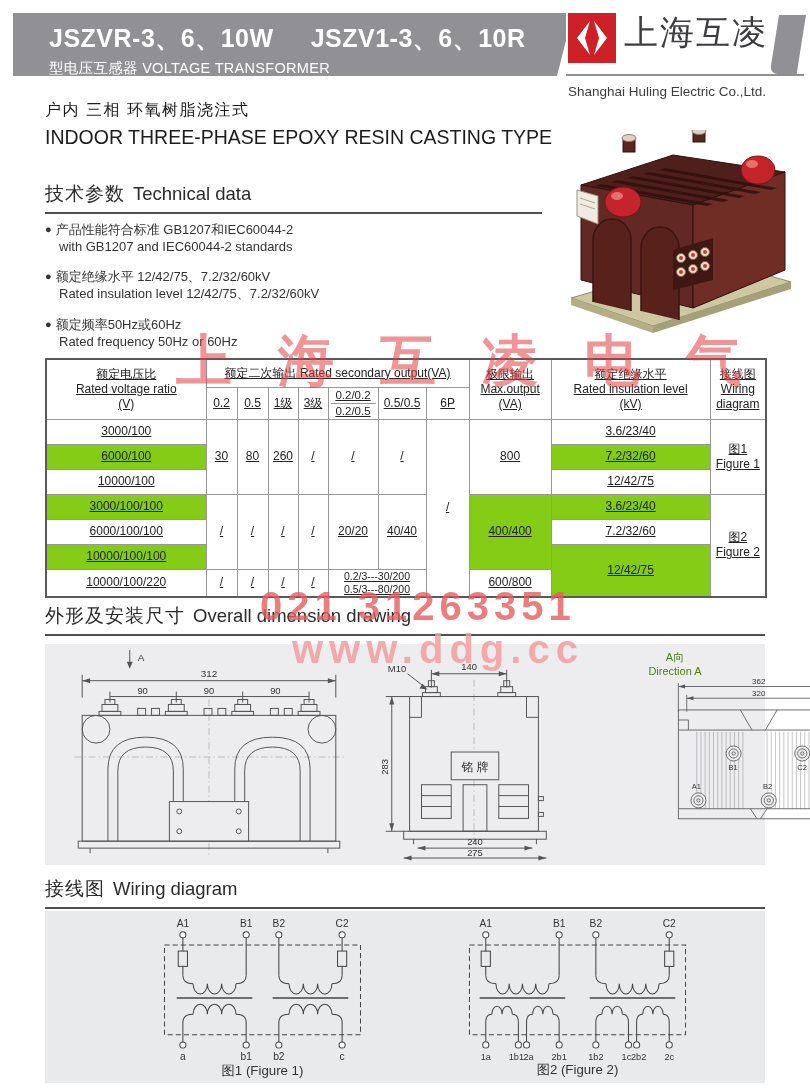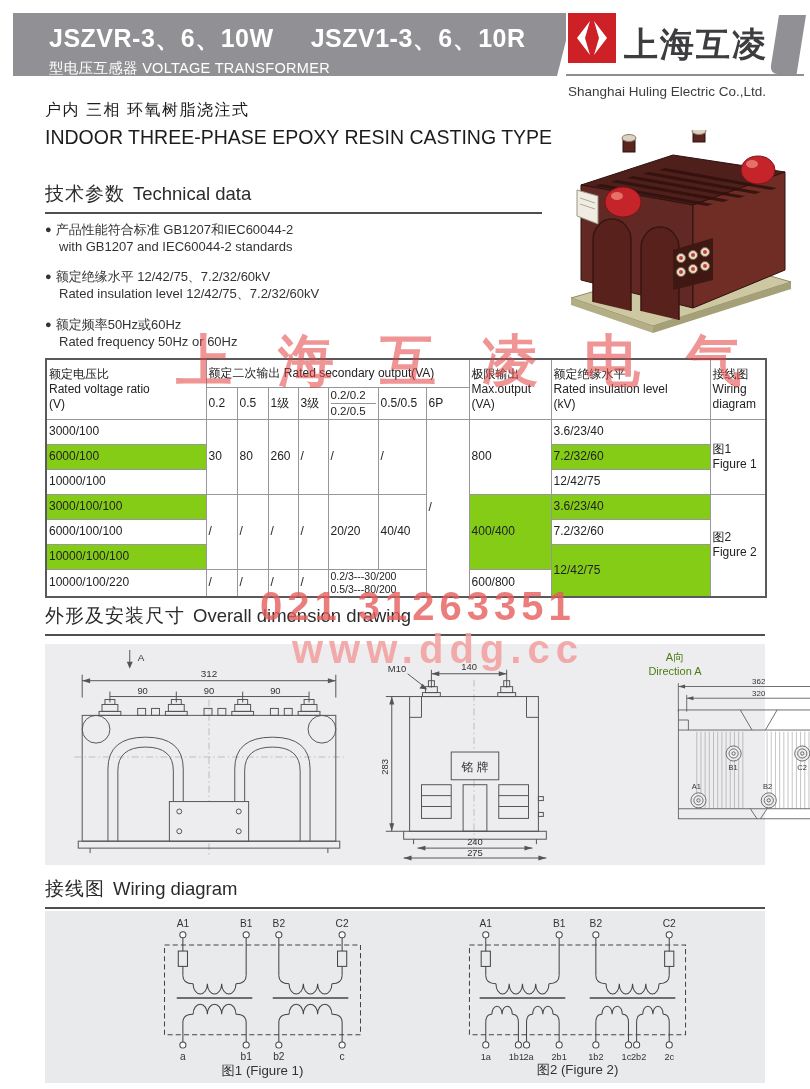--- a/index.html
+++ b/index.html
@@ -8,21 +8,21 @@
 
   
   .header-bar{position:absolute;left:13px;top:13px;width:560px;height:63px;background:#919195;
     clip-path:polygon(0 0,100% 0,calc(100% - 16px) 100%,0 100%);
     color:#fff;padding:9px 0 0 36px;box-sizing:border-box;}
   .models{font-size:25px;font-weight:bold;letter-spacing:.5px;white-space:nowrap;}
   .models .m2{margin-left:37px;}
   .header-sub{font-size:14.5px;margin-top:4px;letter-spacing:.3px;}
   .logo-block{position:absolute;left:566px;top:10px;width:234px;height:64px;background:#fff;}
   .logo-sq{position:absolute;left:2px;top:3px;width:48px;height:50px;background:#ce2127;}
-  .brand-cn{position:absolute;left:58px;top:12px;font-size:34px;font-weight:bold;color:#3d3d40;letter-spacing:2px;white-space:nowrap;}
+  .brand-cn{position:absolute;left:58px;top:0px;font-size:34px;font-weight:normal;color:#3d3d40;letter-spacing:2px;white-space:nowrap;}
   .brand-en{position:absolute;left:2px;top:46px;font-size:13.5px;color:#3d3d40;white-space:nowrap;margin-top:28px;}
   .brand-line{position:absolute;left:566px;top:74px;width:238px;height:2px;background:#8f8f93;}
   .header-tab{position:absolute;left:779px;top:15px;width:27px;height:59px;background:#919195;
     transform:skewX(-9deg);transform-origin:top;border-radius:0 0 0 8px;}
 
   
   .intro{position:absolute;left:45px;top:100px;color:#1c1c1c;}
   .intro-cn{font-size:16px;letter-spacing:1.5px;}
   .intro-en{font-size:19.5px;margin-top:5px;}
   .section-heading{position:absolute;color:#2b2b2b;border-bottom:2px solid #4f4f52;padding-bottom:5px;white-space:nowrap;}
@@ -43,22 +43,22 @@
 
   
   .wm{position:absolute;pointer-events:none;z-index:6;white-space:nowrap;font-weight:bold;}
   #wm-brand{left:176px;top:324px;font-size:56px;letter-spacing:46px;color:rgba(226,62,62,.55);}
   #wm-phone{left:260px;top:584px;font-size:40px;letter-spacing:5px;color:rgba(230,92,92,.8);}
   #wm-site{left:292px;top:627px;font-size:40px;letter-spacing:6px;color:rgba(242,156,156,.85);}
 
   
   .data-table{position:absolute;left:45px;top:358px;width:720px;border-collapse:collapse;table-layout:fixed;
     font-size:12px;color:#222;border:2px solid #5a5a5e;}
-  .data-table th,.data-table td{border:1px solid #97979b;text-align:left;vertical-align:middle;
-    padding:0 2px;font-weight:normal;line-height:1.25;}
+  .data-table th,.data-table td{border:1px solid #97979b;text-align:center;vertical-align:middle;
+    padding:0 2px;font-weight:normal;line-height:1.25;text-decoration:underline;}
   .data-table tbody tr{height:25px;}
   .hr1{height:28px;}.hr2{height:32px;}
   .data-table tbody tr:first-child td{border-top:1.5px solid #5a5a5e;}
   .sh{background:#84cc16;}
   .hsplit{padding:0;}
   .hsplit div{line-height:15px;font-size:11.5px;}
   .hsplit .top{border-bottom:1px solid #97979b;}
   .small2{font-size:10.5px;line-height:11px;}
   .figcell div{line-height:15px;}
 

